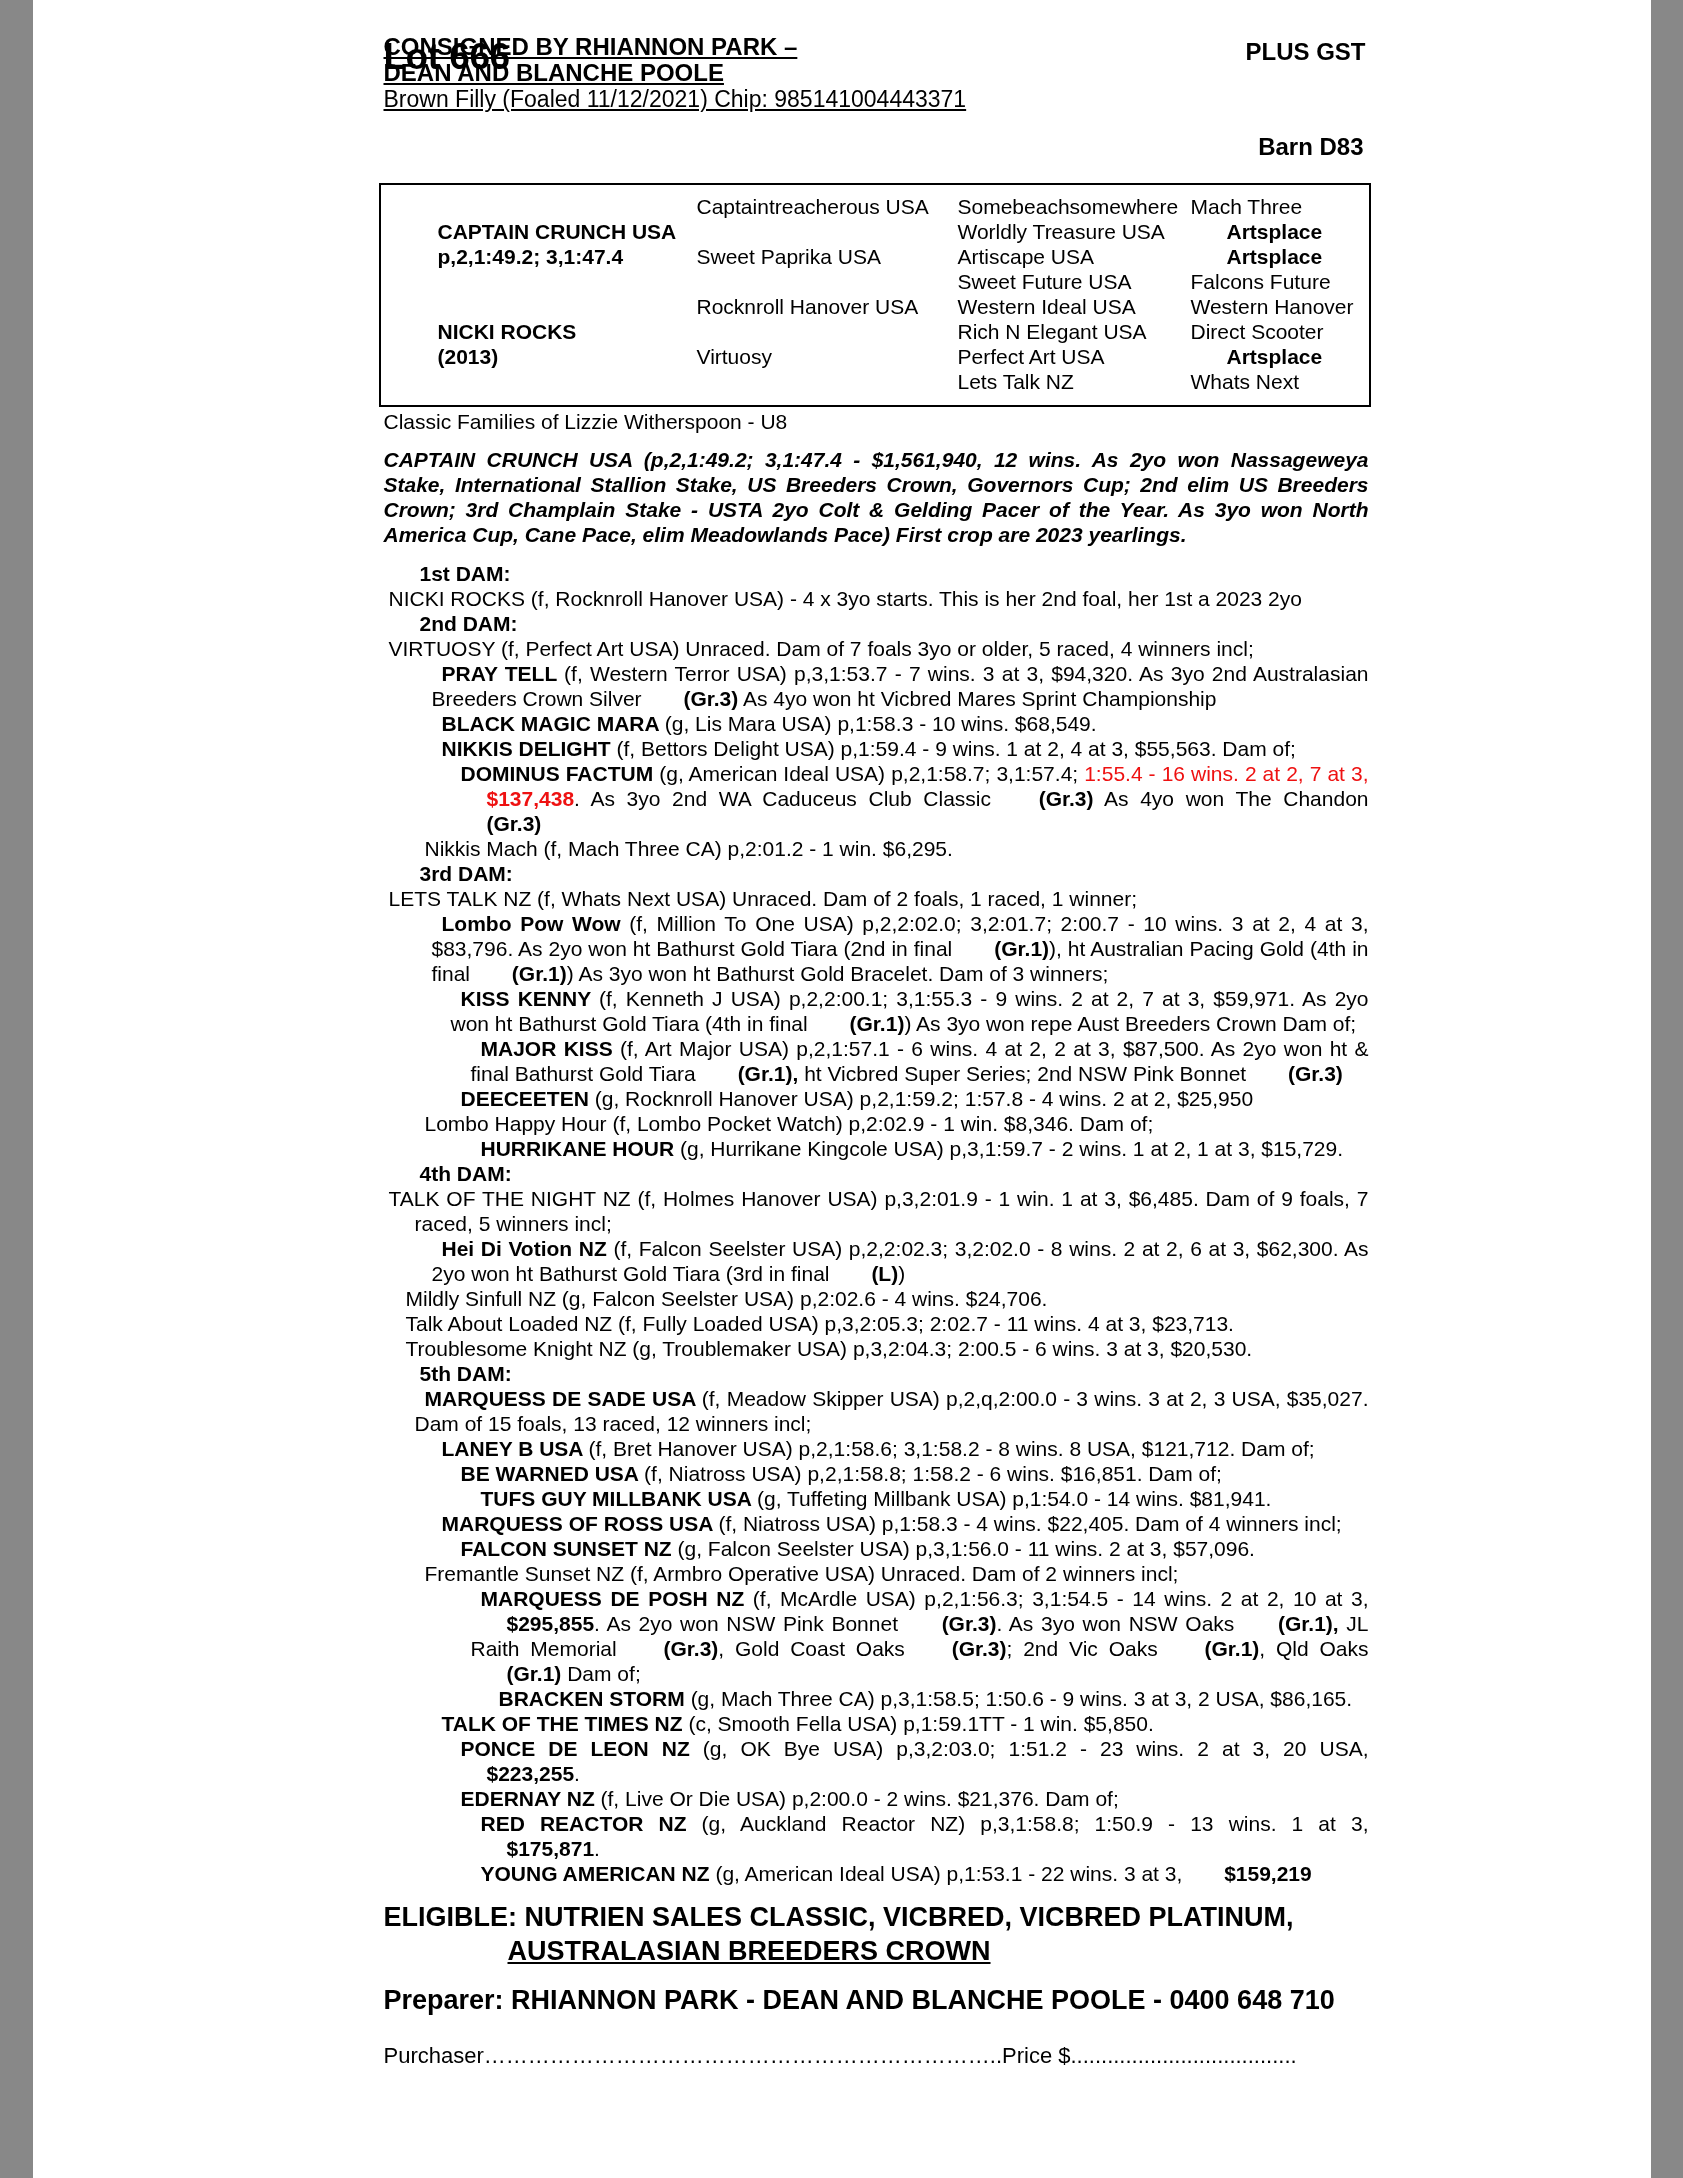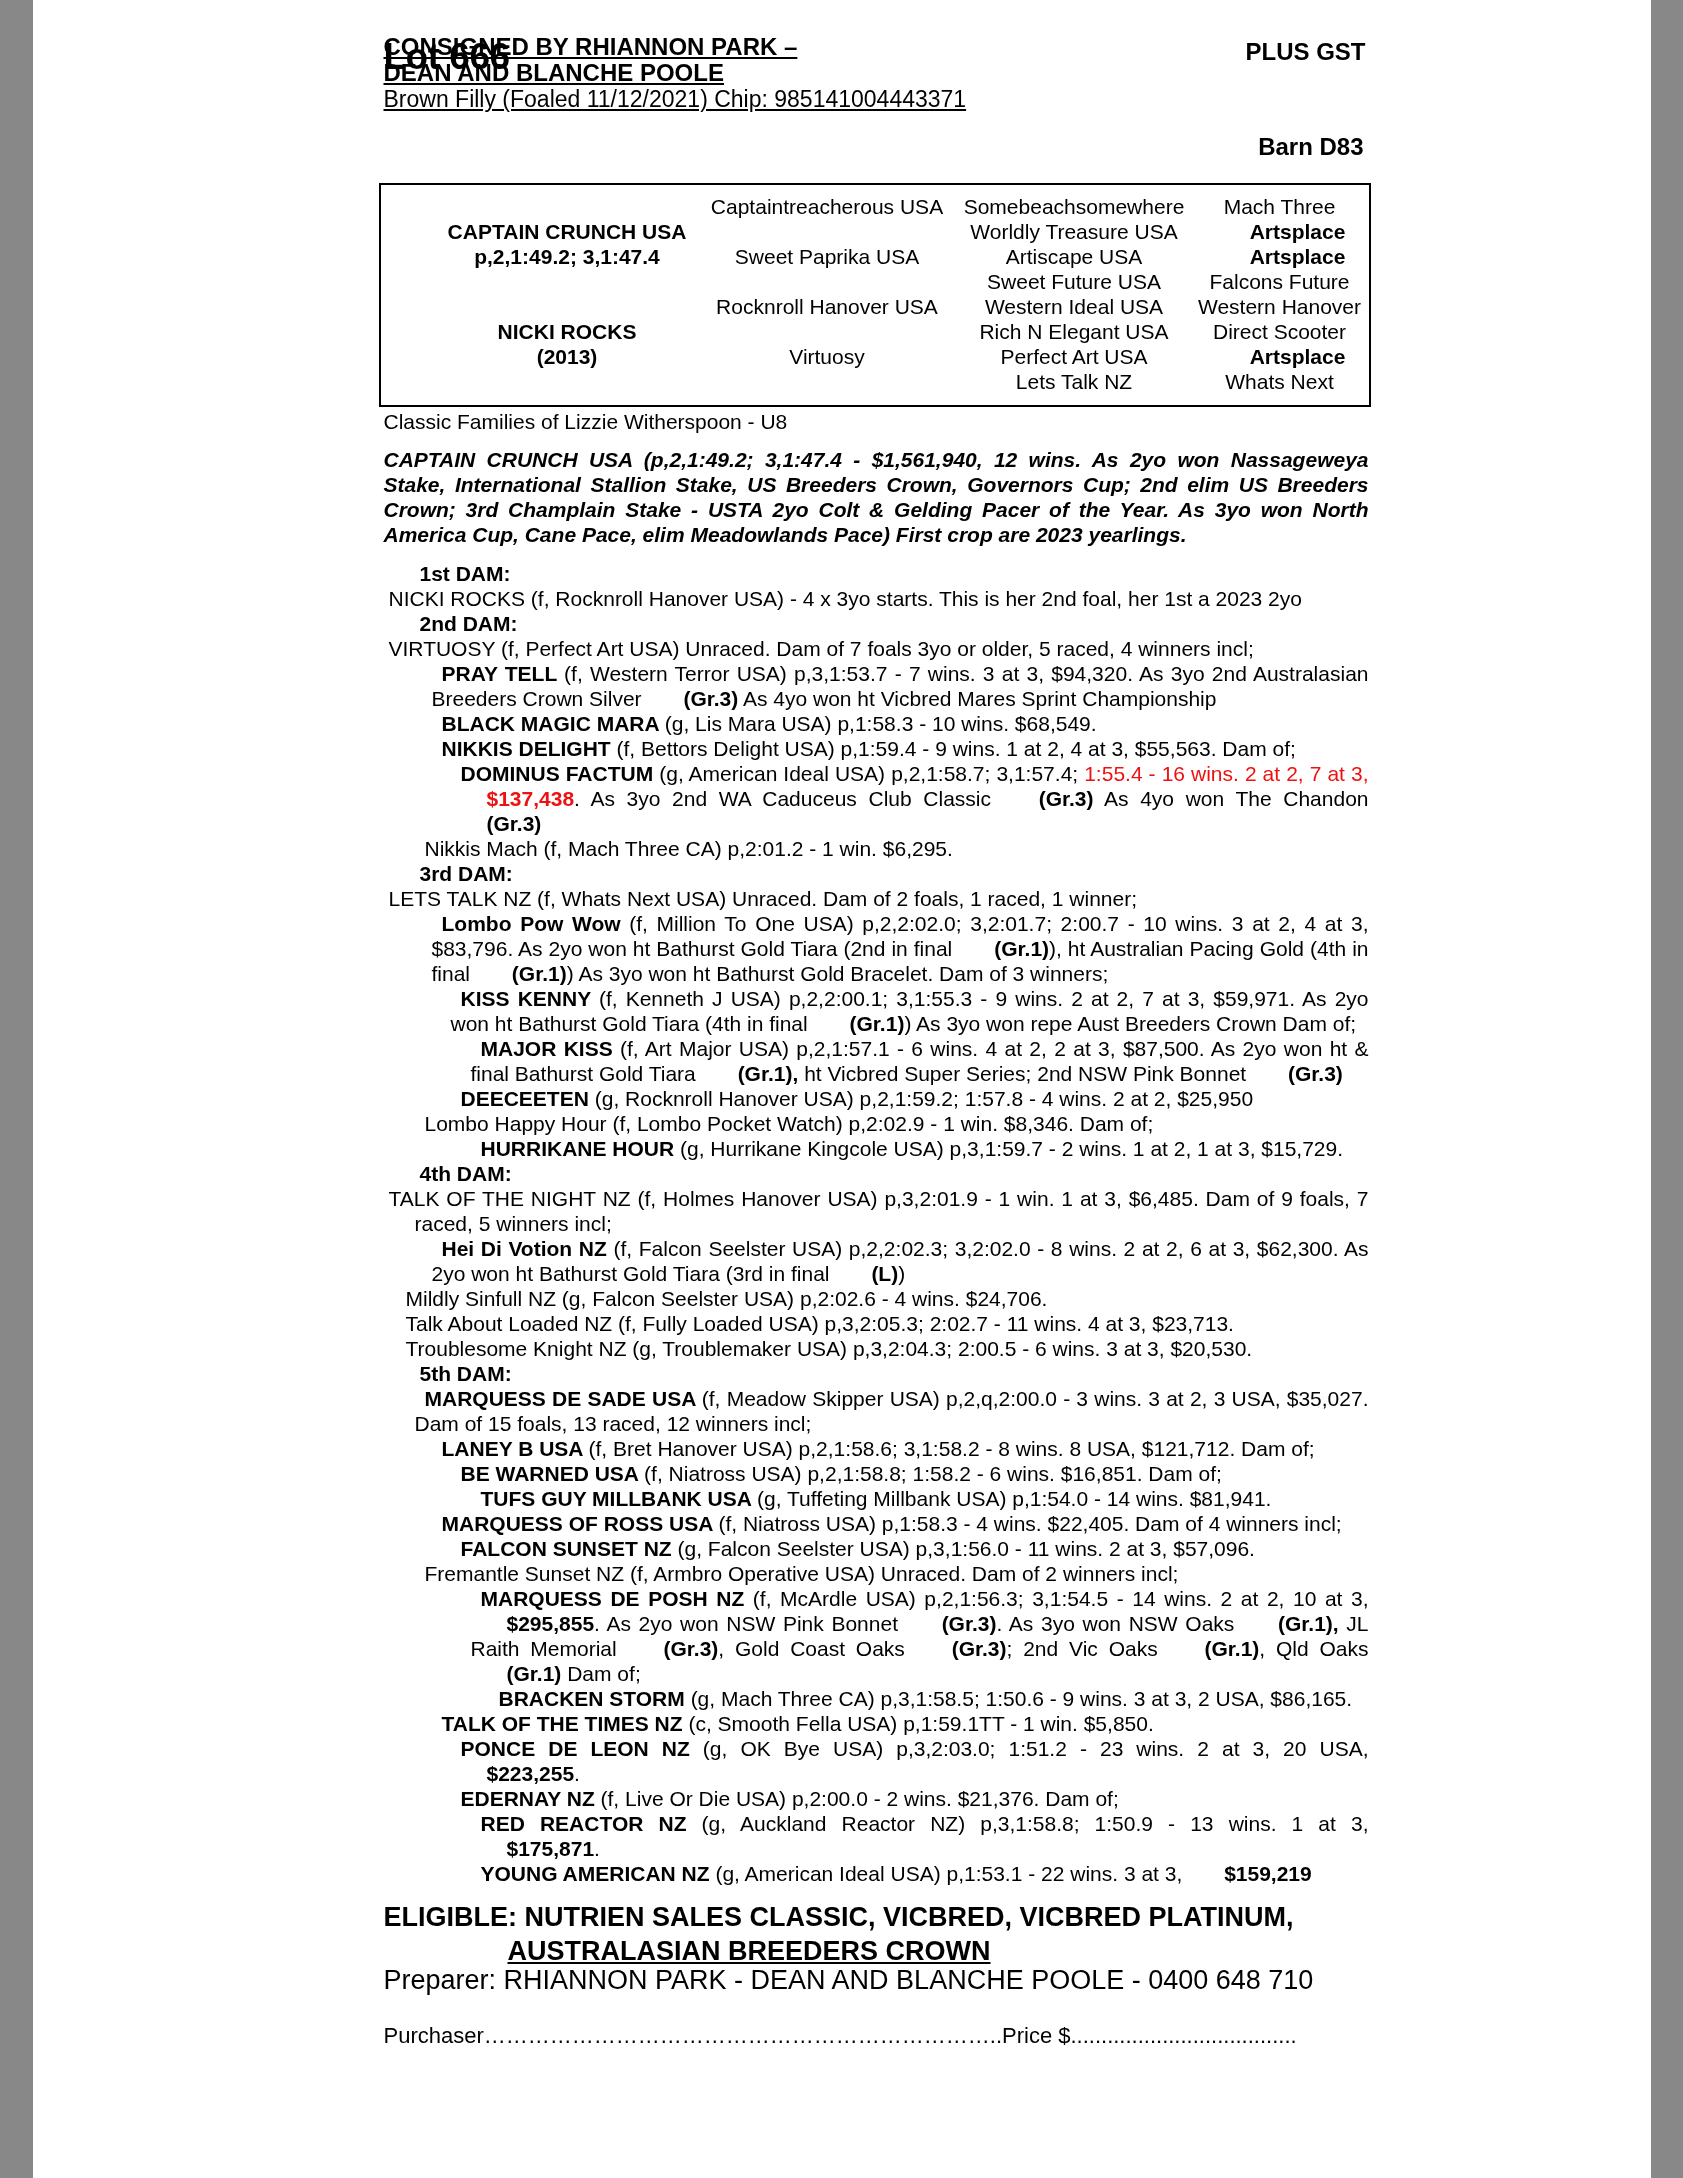--- a/index.html
+++ b/index.html
@@ -15,39 +15,39 @@
   .hc1, .hc2 { font-size:24px; font-weight:bold; line-height:26px; }
   .hc3 { font-size:23px; line-height:26px; }
   .gst  { position:absolute; right:0; top:8px;  font-size:24px; font-weight:bold; }
   .barn { position:absolute; right:2px; top:103px; font-size:24px; font-weight:bold; }
   
   .pedigree {
     position:absolute; left:346px; top:183px; width:992px; box-sizing:border-box;
     border:2px solid #000; padding:9px 0 11px 0;
     font-size:21px;
   }
-  .prow { display:grid; grid-template-columns:316px 261px 233px auto; height:25px; align-items:center;text-align:center; }
+  .prow { display:grid; grid-template-columns:316px 261px 233px auto; height:25px; align-items:center; }
   .pc { white-space:nowrap; }
   .pc1 { padding-left:21px; }
   .b { font-weight:bold;margin-left:36px; }
   
   .flow { position:absolute; left:351px; top:409px; width:985px; font-size:21px; line-height:25px; }
   .family { margin:0 0 13px 0; }
   .sire { margin:0 0 14px 0; font-weight:bold; text-align:justify;font-style:italic; }
   .body-lines p { margin:0; text-align:justify; }
   .ind0 { padding-left:26px;  text-indent:-26px; }
   .ind1 { padding-left:31px;  text-indent:-26px; }
   .ind2 { padding-left:48px;  text-indent:-26px; }
   .ind3 { padding-left:67px;  text-indent:-26px; }
   .ind4 { padding-left:87px;  text-indent:-26px; }
   .ind5 { padding-left:105px; text-indent:-26px; }
   .red { color:#ee1111; }
   .eligible { margin-top:14px; font-size:27px; font-weight:bold; line-height:34px; }
   .el2 { padding-left:124px;text-decoration:underline; }
-  .preparer { font-size:27px; font-weight:normal; }
+  .preparer { margin-top:20px; font-size:27px; font-weight:bold; }
   .purchaser { margin-top:30px; font-size:22px; white-space:nowrap; overflow:hidden; }
 </style>
 </head>
 <body>
 
 <div class="page">
 
   <header class="hdr">
     <div class="lot">Lot 666</div>
     <div class="hdr-center">

